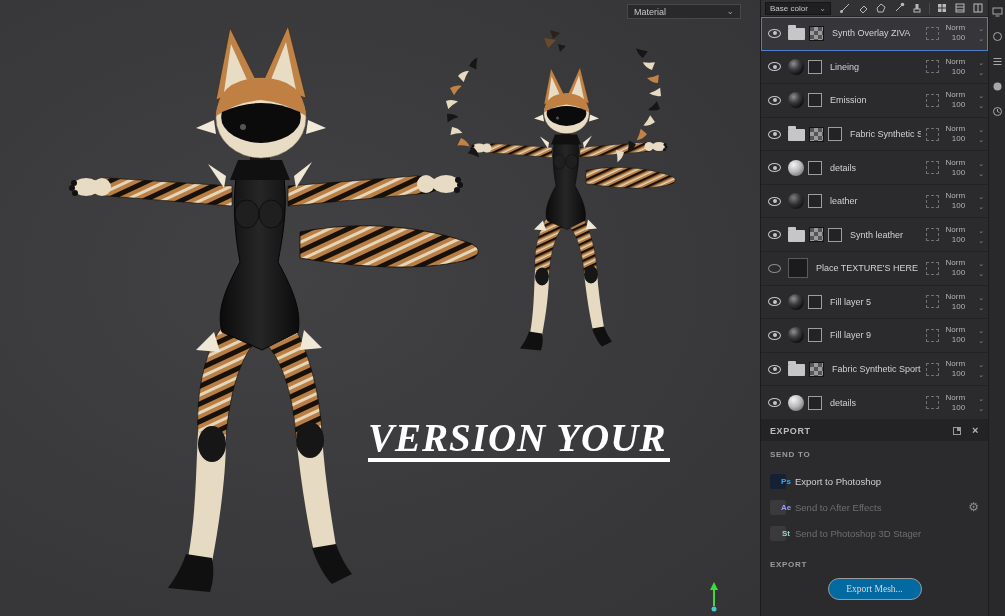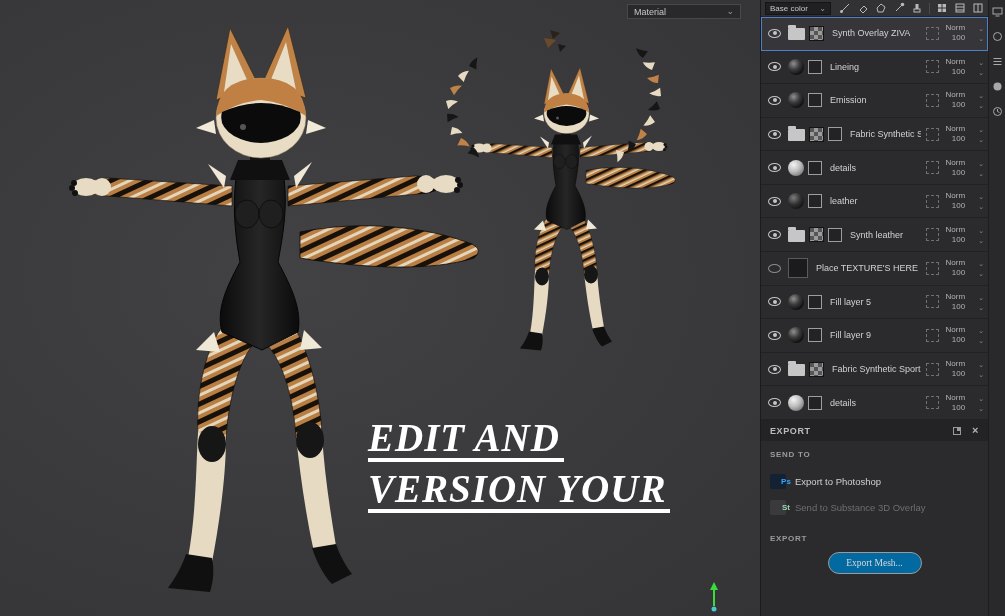--- a/index.html
+++ b/index.html
@@ -204,21 +204,20 @@
         <circle cx="714" cy="609" r="2.5" fill="#49c8c8"></circle>
       </g>
     </svg>
 
     <div class="material-dd">
       <span>Material</span>
       <span class="chev">⌄</span>
     </div>
 
     <div class="promo">
-      <div class="line">EDIT AND</div>
       <div class="line">VERSION YOUR</div>
     </div>
   </div>
 
   <div class="right-panel">
 
     <div class="panel-toolbar">
       <div class="channel-dd">
         <span>Base color</span>
         <span class="chev" style="font-size:8px;color:#9a9a9a;">⌄</span>
@@ -502,22 +501,27 @@
       </div>
       <div class="export-body">
         <div class="sec-label">SEND TO</div>
         <div id="send-list">
             <div class="send-item">
     <span class="badge" style="color: rgb(49, 168, 255);">Ps</span>
     <span class="send-label">Export to Photoshop</span>
 
   </div>
             <div class="send-item disabled">
+    <span class="badge" style="color: rgb(153, 153, 255);">Ae</span>
+    <span class="send-label">Send to After Effects</span>
+    <span class="gear">⚙</span>
+  </div>
+            <div class="send-item disabled">
     <span class="badge" style="color: rgb(154, 214, 180);">St</span>
-    <span class="send-label">Send to Substance 3D Overlay</span>
+    <span class="send-label">Send to Photoshop 3D Stager</span>
 
   </div>
           </div>
         <div class="export-sec">
           <div class="sec-label">EXPORT</div>
           <button class="mesh-btn">Export Mesh...</button>
         </div>
       </div>
     </div>
   </div>

